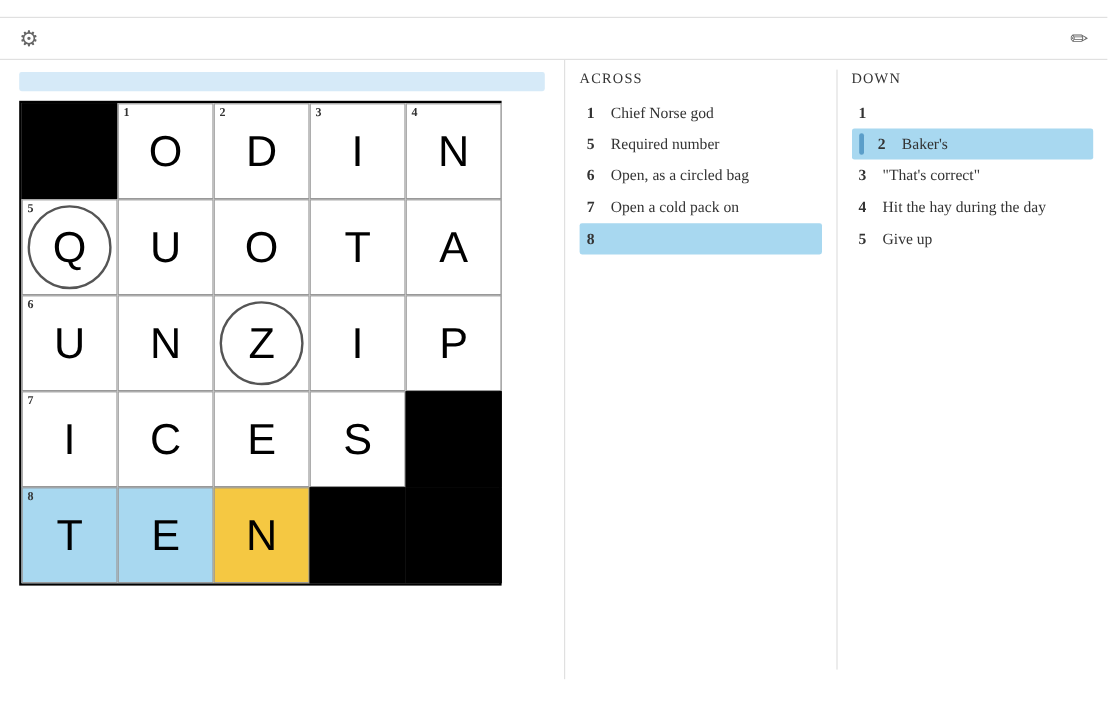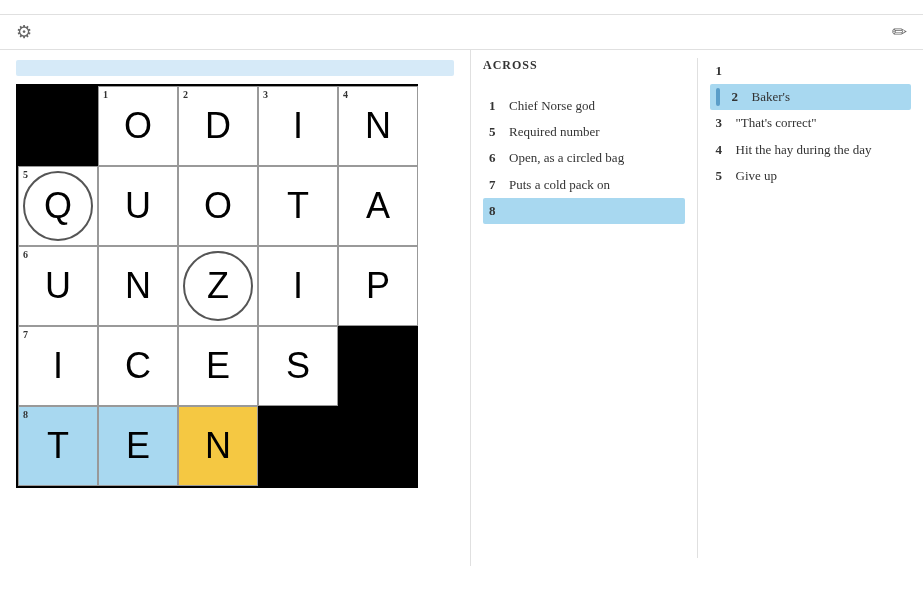--- a/index.html
+++ b/index.html
@@ -48,21 +48,21 @@
       pointer-events: none;
       z-index: 1;
     }
     .cell-number { position: absolute; top: 3px; left: 4px; font-size: 10px; font-weight: 600; color: #333; line-height: 1; }
     .cell-letter { font-size: 36px; font-weight: 400; font-family: 'Arial', sans-serif; color: #000; z-index: 0; }
 
     
     .clues-panel { display: flex; flex: 1; border-left: 1px solid #e0e0e0; }
 
     .clue-col { flex: 1; padding: 8px 12px; overflow-y: auto; position: relative; }
-    .clue-col-header { font-size: 12px; font-weight: 700; letter-spacing: 1px; color: #333; margin-bottom: 20px; text-transform: uppercase; }
+    .clue-col-header { font-size: 12px; font-weight: 400; letter-spacing: 1px; color: #333; margin-bottom: 8px; text-transform: uppercase; }
     .clue-item { display: flex; gap: 6px; padding: 4px 6px; font-size: 13px; color: #333; line-height: 1.4; cursor: pointer; border-radius: 2px; }
     .clue-item.active { background: #a8d8f0; }
     .clue-num { font-weight: 700; min-width: 14px; }
     .clue-text { }
 
     .clue-col-divider { width: 1px; background: #e0e0e0; margin: 8px 0; }
   </style>
 </head>
 <body>
 
@@ -188,31 +188,32 @@
           <div class="clue-item">
             <span class="clue-num">5</span>
             <span class="clue-text">Required number</span>
           </div>
           <div class="clue-item">
             <span class="clue-num">6</span>
             <span class="clue-text">Open, as a circled bag</span>
           </div>
           <div class="clue-item">
             <span class="clue-num">7</span>
-            <span class="clue-text">Puts a cold pack on</span>
+            <span class="clue-text">Open a cold pack on</span>
           </div>
           <div class="clue-item active">
             <span class="clue-num">8</span>
           </div>
         </div>
     </div>
 
     <div class="clue-col-divider"></div>
 
     <div class="clue-col">
+      <div class="clue-col-header">DOWN</div>
       <div id="down-list">
           <div class="clue-item">
             <div style="display: flex; gap: 6px;">
               <span class="clue-num">1</span>
             </div>
           </div>
           <div class="clue-item active" style="display: flex; align-items: center;">
             <div style="width: 4px; background: rgb(91, 158, 201); border-radius: 2px; align-self: stretch; margin-right: 6px;"></div>
             <div style="display: flex; gap: 6px;">
               <span class="clue-num">2</span>

